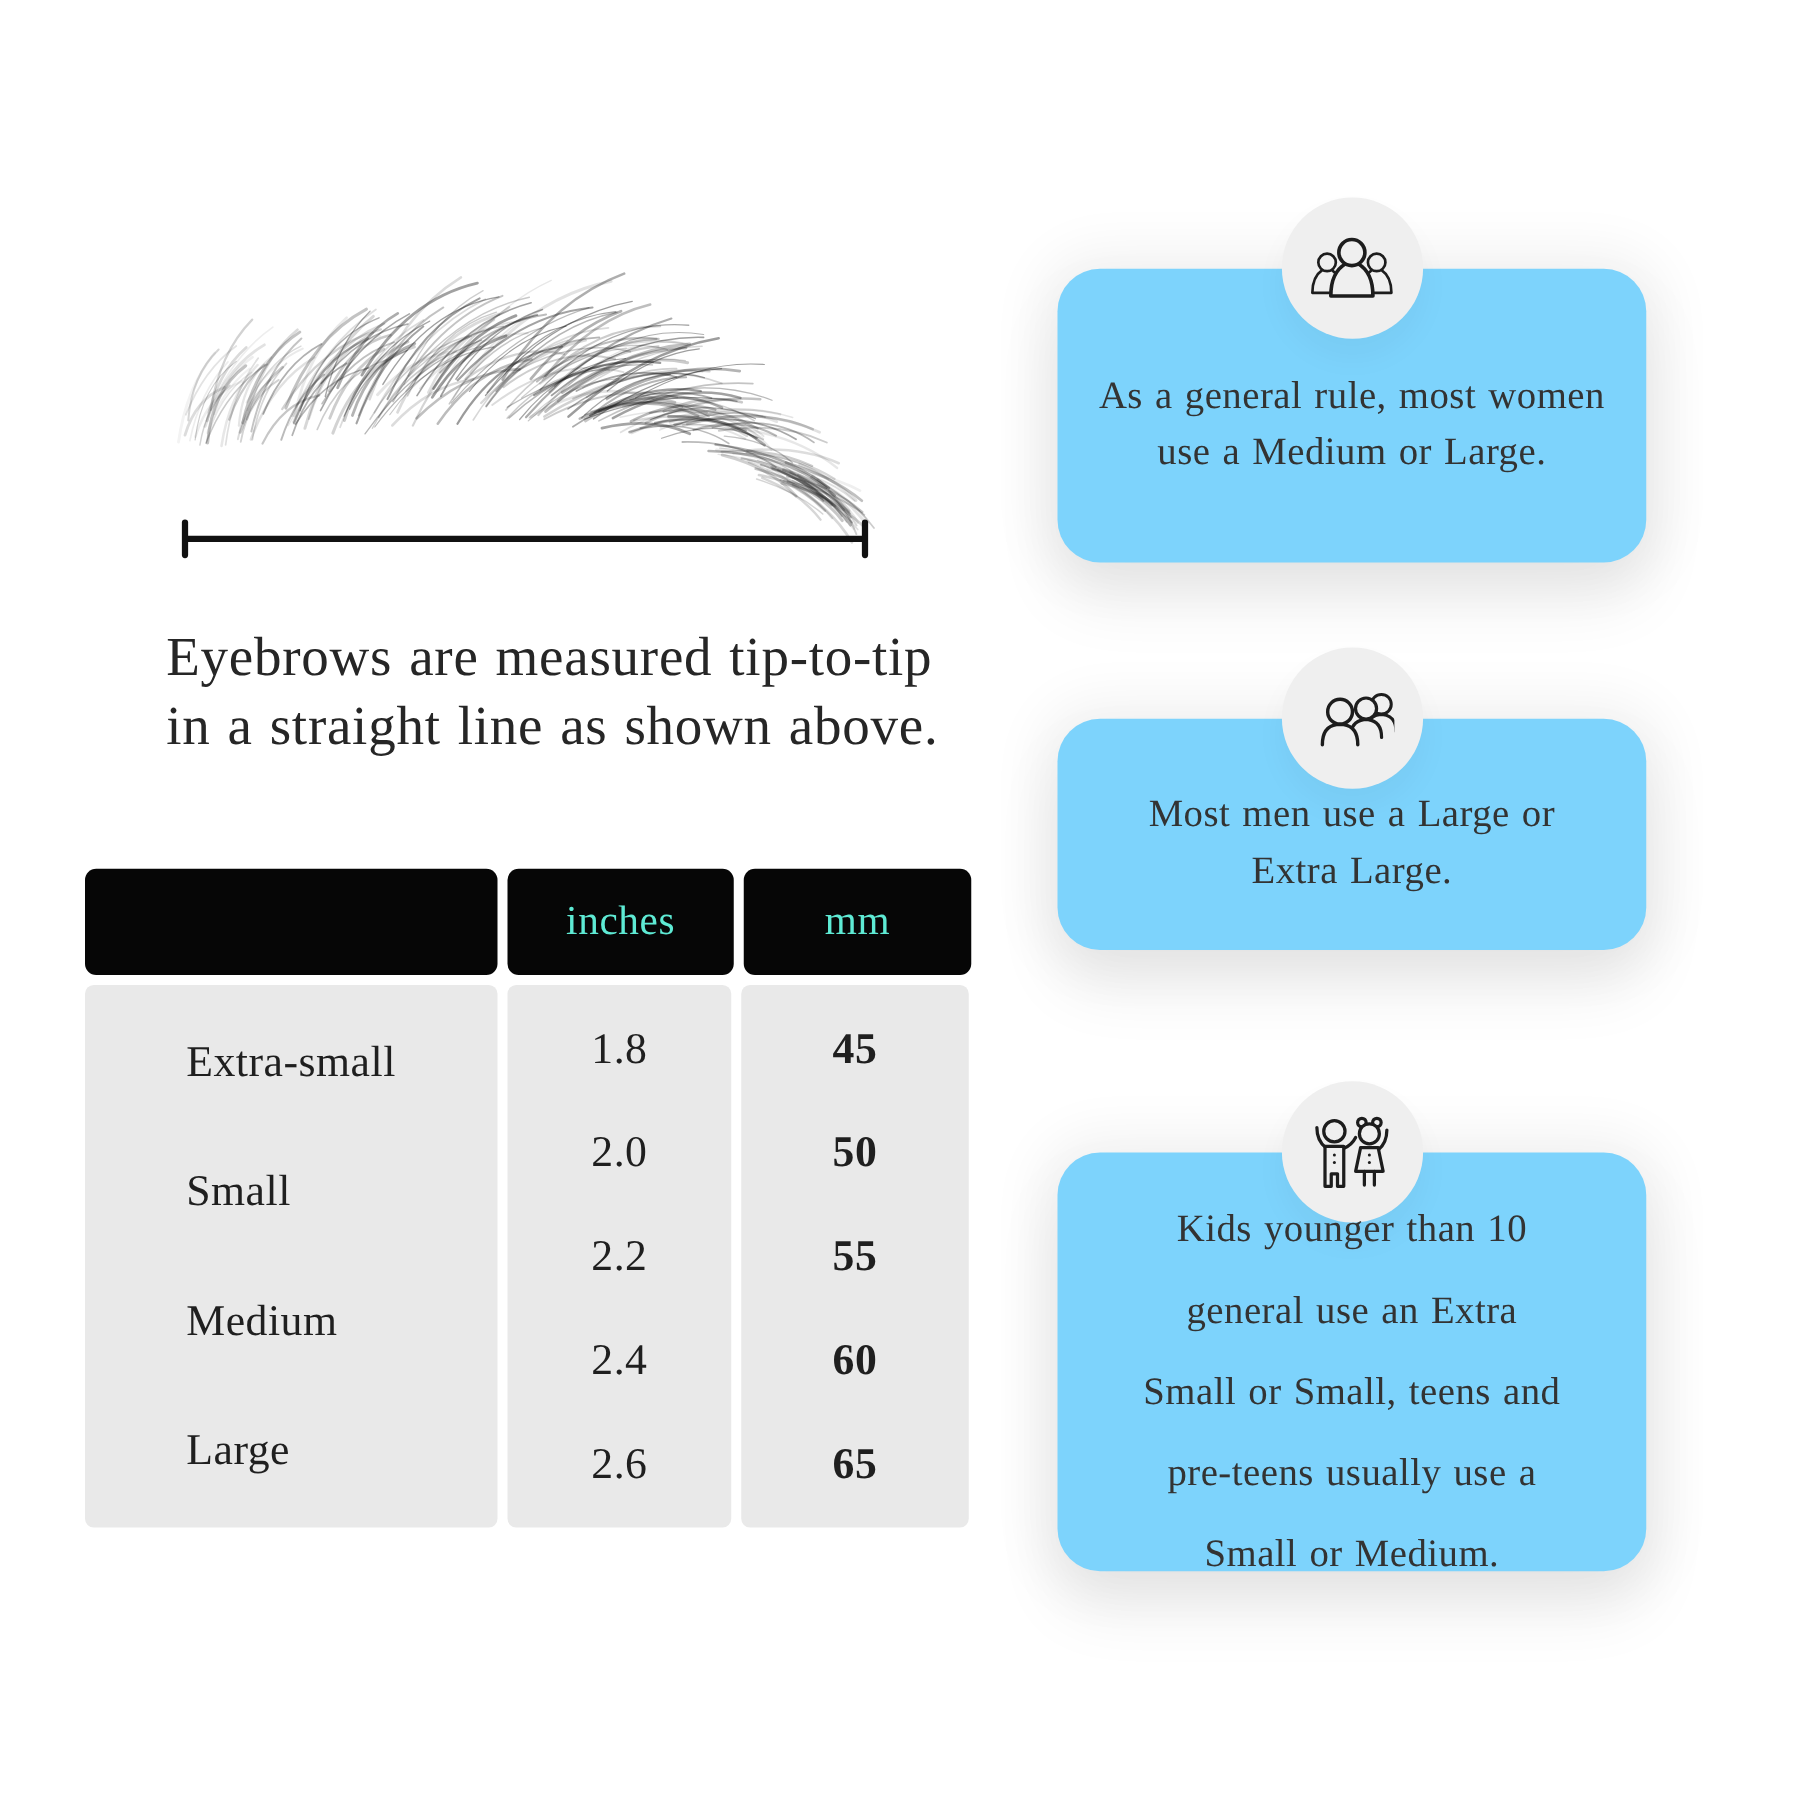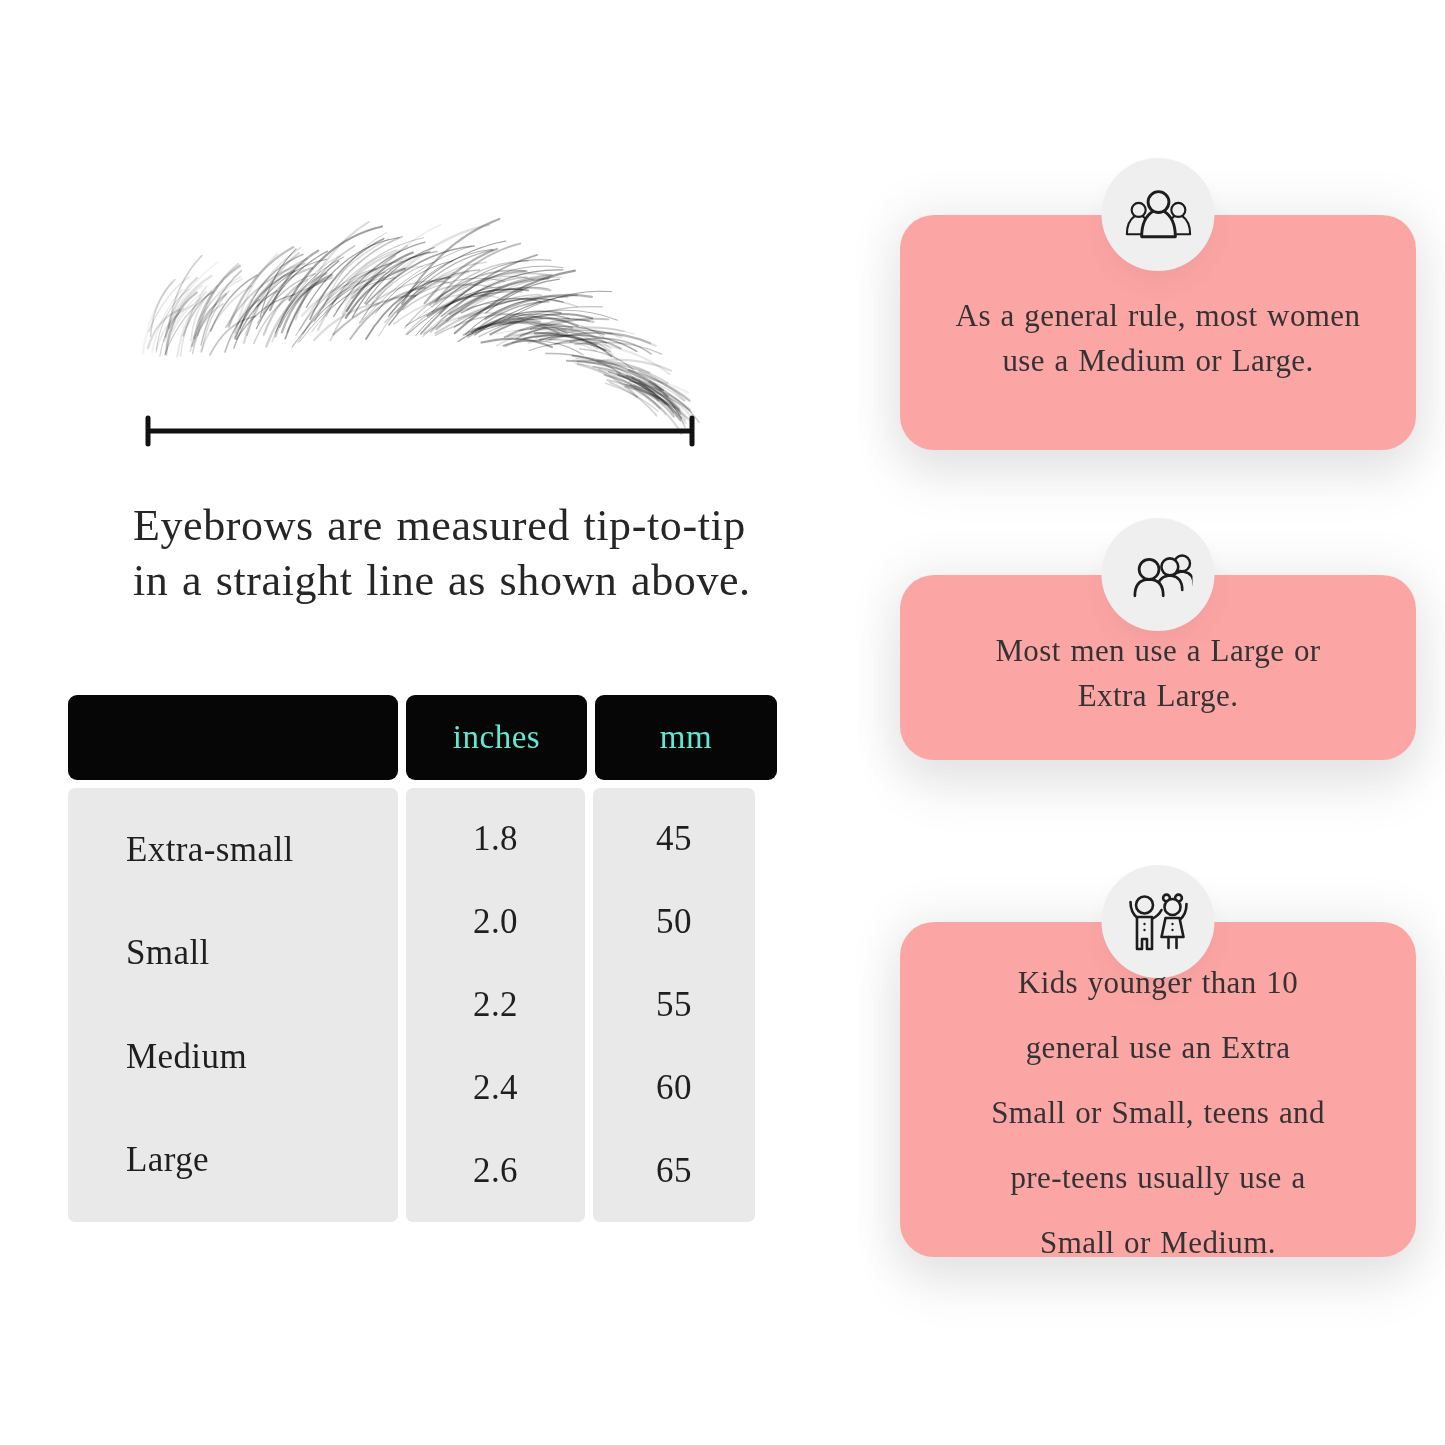--- a/index.html
+++ b/index.html
@@ -18,27 +18,27 @@
   .thead{display:flex;gap:8px;}
   .th{background:#060606;border-radius:9px;height:85px;display:flex;align-items:center;justify-content:center;
       color:#5eead4;font-size:33px;letter-spacing:.5px;}
   .th-label{width:330px;}
   .th-in{width:181px;}
   .th-mm{width:182px;}
   .tbody{display:flex;gap:8px;margin-top:8px;height:434px;}
   .tb-col{background:#e9e9e9;border-radius:7px;display:flex;flex-direction:column;padding:10px 0;}
   .col-label{width:330px;}
   .col-in{width:179px;}
-  .col-mm{width:162px;}
+  .col-mm{width:182px;font-weight:bold;}
   .cell{flex:1;display:flex;align-items:center;font-size:35px;letter-spacing:.4px;color:#1f1f1f;}
-  .col-label .cell{padding-left:58px;}
+  .col-label .cell{padding-left:81px;}
   .col-in .cell,.col-mm .cell{justify-content:center;}
 
   
-  .card{position:absolute;left:900px;width:516px;background:#fca5a5;border-radius:34px;
+  .card{position:absolute;left:846px;width:471px;background:#7dd3fc;border-radius:34px;
         box-shadow:0 0 42px 16px rgba(0,0,0,0.05),0 30px 52px 2px rgba(0,0,0,0.07);}
   .card1{top:215px;height:235px;}
   .card2{top:575px;height:185px;}
   .card3{top:922px;height:335px;}
   .badge{position:absolute;left:50%;top:-57px;transform:translateX(-50%);
          width:113px;height:113px;border-radius:50%;background:#efefef;
          display:flex;align-items:center;justify-content:center;
          box-shadow:0 14px 26px rgba(0,0,0,0.04);}
   .card-text{position:absolute;left:0;right:0;top:0;bottom:0;display:flex;flex-direction:column;
              align-items:center;justify-content:center;font-size:31px;color:#333333;

